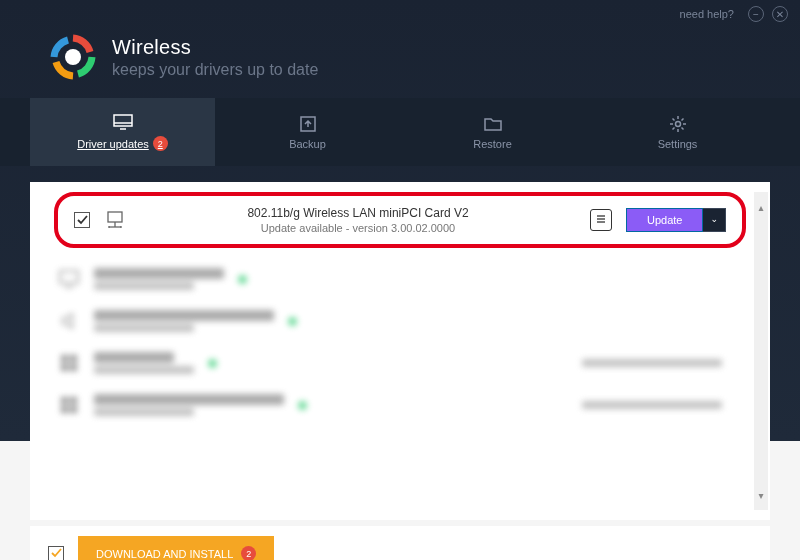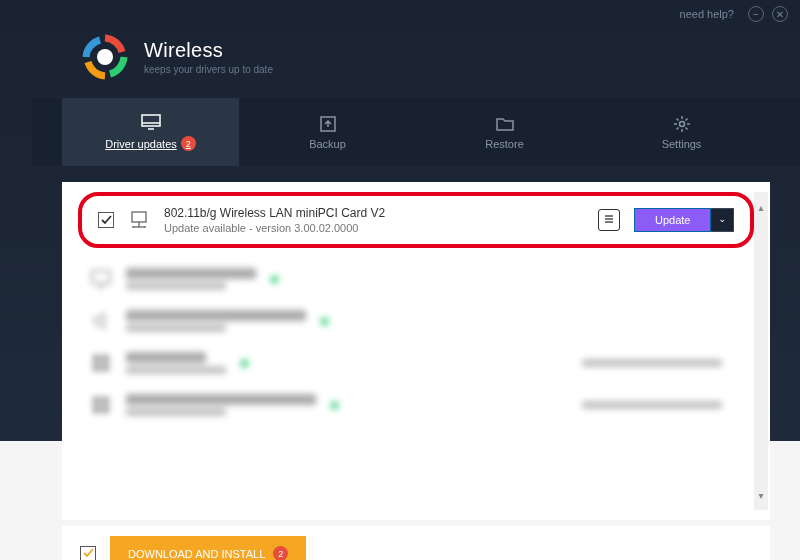--- a/index.html
+++ b/index.html
@@ -1,38 +1,38 @@
 <!DOCTYPE html>
 <html><head>
 <meta charset="utf-8">
 <style>
 * { margin: 0; padding: 0; box-sizing: border-box; font-family: Arial, sans-serif; }
 body { width: 800px; height: 560px; background: #f5f5f5; overflow: hidden; }
-.window { width: 800px; height: 441px; background: linear-gradient(180deg, #1a2332 0%, #1f2a3a 100%); position: relative; padding-left: 32px; }
+.window { width: 800px; height: 441px; background: linear-gradient(180deg, #1a2332 0%, #1f2a3a 100%); position: relative; }
 .titlebar { height: 28px; display: flex; justify-content: flex-end; align-items: center; padding: 0 12px; gap: 8px; }
 .titlebar-text { color: #7a8599; font-size: 11px; margin-right: 6px; }
 .win-btn { width: 16px; height: 16px; border: 1px solid #5a6578; border-radius: 50%; display: flex; align-items: center; justify-content: center; color: #7a8599; font-size: 10px; cursor: pointer; }
 .header { padding: 6px 50px 18px; display: flex; align-items: center; gap: 16px; }
 .logo { width: 46px; height: 46px; position: relative; }
 .logo svg { width: 100%; height: 100%; }
 .brand-text { color: #fff; }
 .brand-title { font-size: 20px; font-weight: 300; letter-spacing: 0.3px; }
-.brand-sub { font-size: 10px; color: #6b7689; margin-top: 2px; }
+.brand-sub { font-size: 16px; color: #6b7689; margin-top: 2px; }
 .nav { display: flex; background: #18222f; height: 68px; padding: 0 30px; position: relative; }
 .nav-item { flex: 1; display: flex; flex-direction: column; align-items: center; justify-content: center; gap: 5px; color: #8a94a8; cursor: pointer; font-size: 11px; position: relative; }
 .nav-item.active { background: #2a3645; color: #fff; text-decoration: underline; }
 .nav-item.active::after { content: ''; position: absolute; bottom: -8px; left: 50%; transform: translateX(-50%); border: 8px solid transparent; border-top-color: #2a3645; }
 .nav-icon { width: 20px; height: 18px; display: flex; align-items: center; justify-content: center; }
 .nav-label { display: flex; align-items: center; gap: 4px; }
 .badge { background: #e74c3c; color: #fff; border-radius: 50%; width: 15px; height: 15px; font-size: 9px; display: inline-flex; align-items: center; justify-content: center; }
 .content { background: #fff; margin: 16px 30px 0; height: 338px; position: relative; padding: 10px 6px; }
 .scroll-track { position: absolute; right: 2px; top: 10px; bottom: 10px; width: 14px; background: #f0f0f0; }
 .scroll-thumb { position: absolute; top: 0; width: 100%; height: 30px; display: flex; align-items: center; justify-content: center; color: #888; font-size: 10px; }
 .scroll-thumb.bottom { top: auto; bottom: 0; }
-.highlight-row { border: 4px solid #e2001a; border-radius: 20px; padding: 10px 16px; margin: 0 10px 10px; display: flex; align-items: center; gap: 14px; }
+.highlight-row { border: 4px solid #e2001a; border-radius: 20px; padding: 10px 16px; margin: 0 18px 10px; display: flex; align-items: center; gap: 14px; text-align: center; }
 .checkbox { width: 16px; height: 16px; border: 1.5px solid #555; display: flex; align-items: center; justify-content: center; cursor: pointer; }
 .dev-icon { width: 22px; height: 22px; display: flex; align-items: center; justify-content: center; color: #666; }
 .row-text { flex: 1; }
 .row-title { font-size: 12px; color: #333; }
 .row-sub { font-size: 11px; color: #777; margin-top: 2px; }
 .info-icon { width: 22px; height: 22px; border: 1px solid #333; border-radius: 3px; display: flex; align-items: center; justify-content: center; color: #333; font-size: 12px; cursor: pointer; }
 .update-btn { background: #8b5cf6; color: #fff; padding: 5px 20px; font-size: 11px; border: 1px solid #0369a1; display: flex; align-items: center; cursor: pointer; }
 .update-split { background: #1a2332; color: #fff; padding: 5px 7px; border: 1px solid #3a4658; border-left: none; font-size: 9px; cursor: pointer; }
 .blur-row { display: flex; align-items: center; gap: 14px; padding: 10px 22px; filter: blur(3px); opacity: 0.7; }
 .blur-text-a { width: 130px; height: 11px; background: #888; border-radius: 2px; }

